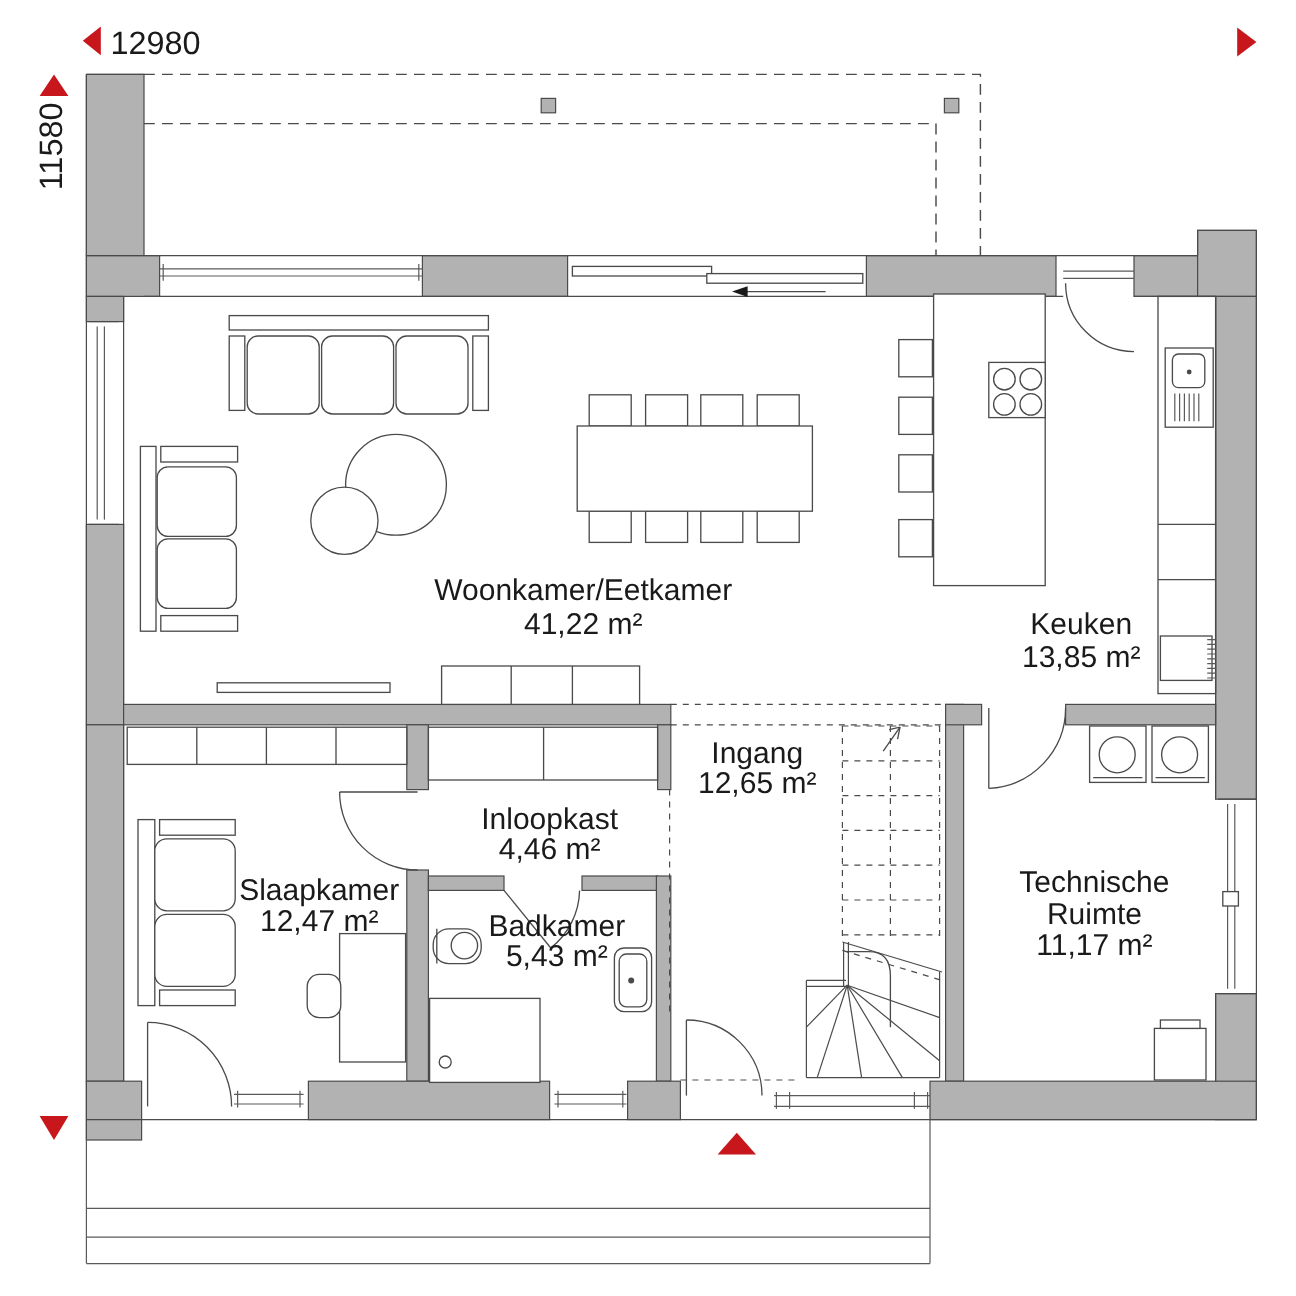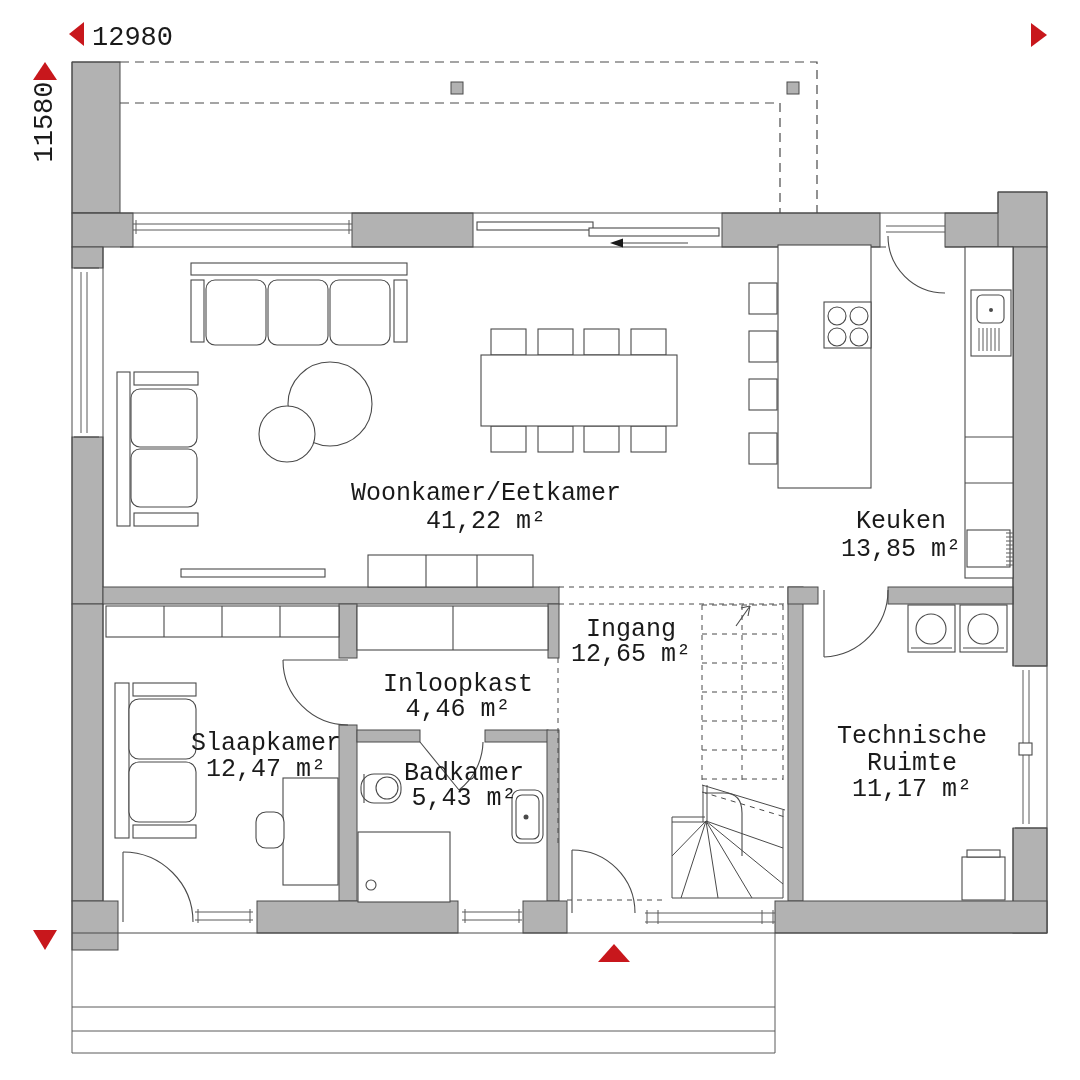--- a/index.html
+++ b/index.html
@@ -1,17 +1,17 @@
 <!DOCTYPE html>
 <html><head>
 <meta charset="utf-8">
 <style>
   html,body{margin:0;padding:0;background:#ffffff;}
   .stage{position:relative;width:1080px;height:1080px;background:#ffffff;overflow:hidden;
-         font-family:Liberation Mono, monospace;}
+         font-family:Liberation Sans, sans-serif;}
   svg{display:block}
   .wall{fill:#b2b2b2;stroke:#4a4a4a;stroke-width:1;}
   .col{fill:#b2b2b2;stroke:#4a4a4a;stroke-width:1;}
   .ln{stroke:#4a4a4a;stroke-width:1;fill:none;}
   .thin{stroke:#5a5a5a;stroke-width:1;fill:none;}
   .dsh{stroke:#4a4a4a;stroke-width:1.2;fill:none;stroke-dasharray:9 6;}
   .dsh2{stroke:#4a4a4a;stroke-width:1;fill:none;stroke-dasharray:5 5;}
   .furn{fill:#ffffff;stroke:#4a4a4a;stroke-width:1.1;}
   .furnln{stroke:#4a4a4a;stroke-width:1.1;fill:none;}
   .red{fill:#c8171c;stroke:none;}

